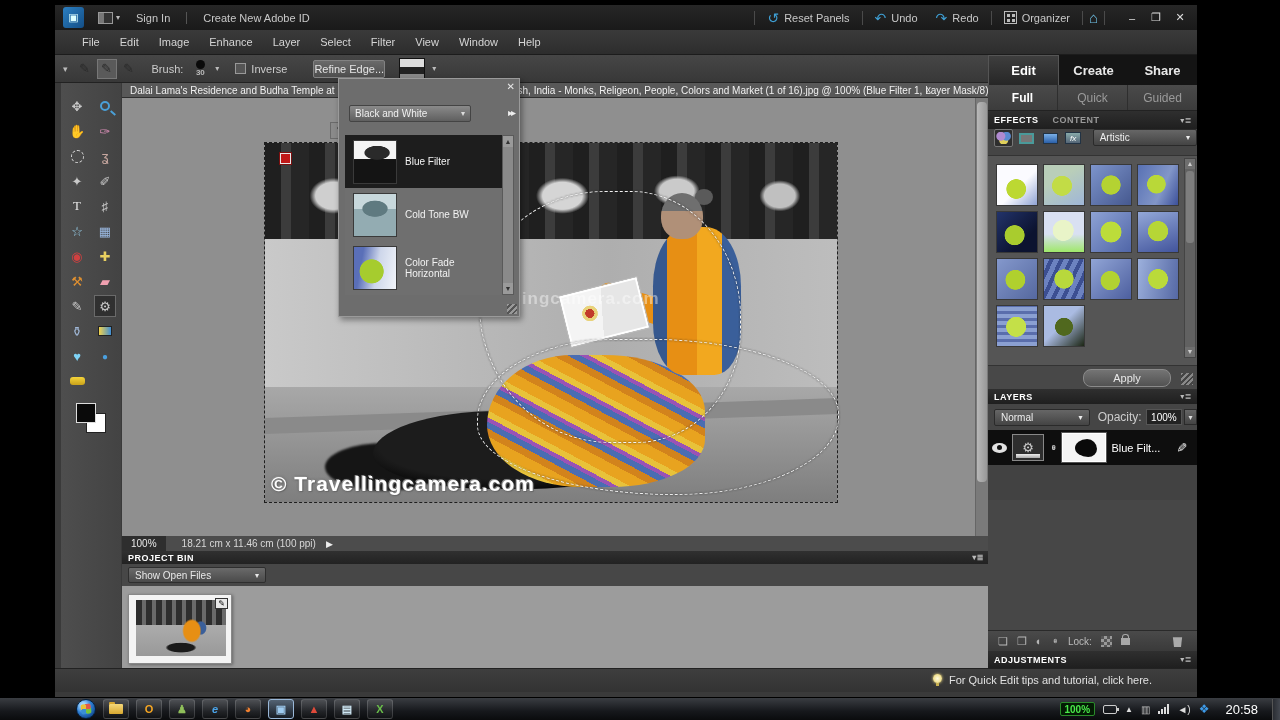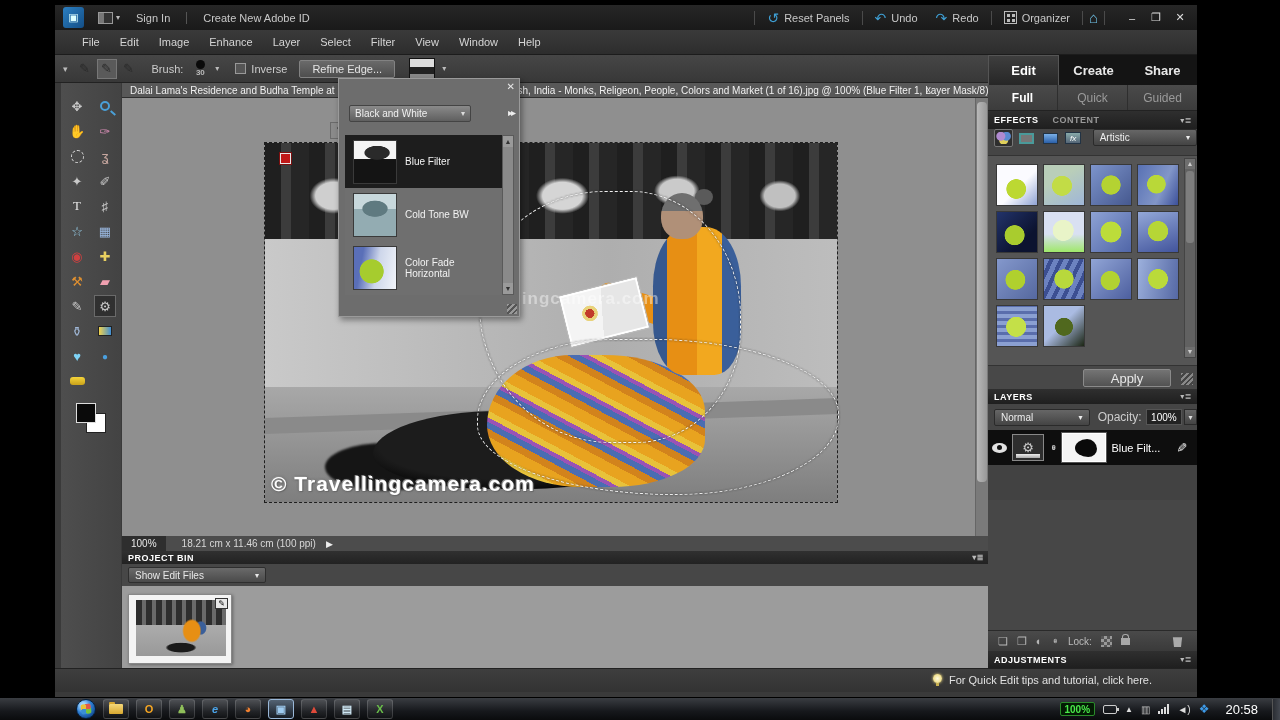--- a/index.html
+++ b/index.html
@@ -38,21 +38,21 @@
   .opt-collapse { color:#bbb; margin:0 6px 0 8px; font-size:9px; }
   .tool-variant { width:20px; height:20px; display:flex; align-items:center; justify-content:center; color:#2a2a2a; font-size:13px; margin:0 1px; }
   .tool-variant.sel { background:#5a5a5a; border:1px solid #777; }
   .brush-label { color:#ccc; margin:0 6px 0 12px; }
   .brush-preview { width:22px; height:20px; position:relative; text-align:center;font-weight:bold; }
   .brush-dot { width:9px; height:9px; background:#0a0a0a; border-radius:50%; margin:1px auto 0; }
   .brush-size { font-size:8px; color:#bbb; line-height:8px; }
   .dd-arrow { color:#bbb; font-size:8px; margin:0 4px; }
   .checkbox { width:11px; height:11px; border:1px solid #999; background:#555; margin:0 5px 0 12px; }
   .inverse-label { color:#ccc; }
-  .refine-btn { margin-left:12px; padding:2px 12px; background:linear-gradient(#6a6a6a,#4e4e4e); border:1px solid #828282; border-radius:2px; color:#e5e5e5; }
+  .refine-btn { margin-left:26px; padding:2px 0; background:linear-gradient(#6a6a6a,#4e4e4e); border:1px solid #828282; border-radius:2px; color:#e5e5e5; }
   .smartbrush-chip { margin-left:14px; width:26px; height:22px; border:1px solid #111; background:linear-gradient(180deg,#ddd 0 40%, #222 40% 75%, #888 75%); position:relative; }
   .smartbrush-chip:after { content:"▾"; position:absolute; right:-12px; top:5px; color:#bbb; font-size:8px; }
 
   
   .toolbox { position:absolute; left:6px; top:78px; width:60px; height:585px; background:linear-gradient(90deg,#4e4e4e,#434343); display:flex; flex-wrap:wrap; align-content:flex-start; justify-content:center; gap:3px 6px; padding-top:12px; }
   .tool { width:22px; height:22px; display:flex; align-items:center; justify-content:center; font-size:13px; color:#c9c9c9; position:relative; }
   .tool.sel { background:#303030; border:1px solid #6a6a6a; }
   .lens { width:10px; height:10px; border:2px solid #4aa0d8; border-radius:50%; position:relative; }
   .lens:after { content:""; position:absolute; left:8px; top:9px; width:6px; height:2px; background:#4aa0d8; transform:rotate(40deg); }
   .marquee-g { width:13px; height:13px; border:1px dashed #ddd; border-radius:50%; }
@@ -183,21 +183,21 @@
   .artistic-dd { margin-left:6px; width:118px; height:17px; background:linear-gradient(#666,#444); border:1px solid #2a2a2a; border-radius:2px; color:#eee; font-size:10px; display:flex; align-items:center; padding:0 6px; }
   .artistic-dd .arr { margin-left:auto; font-size:8px; }
   .fx-gridwrap { position:absolute; left:0; top:100px; width:100%; height:210px; background:#555; border-top:1px solid #333; }
   .fx-grid { position:absolute; left:8px; top:8px; width:184px; display:flex; flex-wrap:wrap; gap:5px; }
   .fx-thumb { width:42px; height:42px; border:1px solid #383838; }
   .fx-scroll { position:absolute; right:1px; top:2px; width:12px; height:200px; background:#616161; border:1px solid #444; }
   .fx-scroll .up,.fx-scroll .dn { position:absolute; left:0; width:10px; height:10px; color:#ccc; font-size:7px; text-align:center; line-height:10px; background:#6e6e6e; }
   .fx-scroll .dn { bottom:0; }
   .fx-scroll .th { position:absolute; left:1px; top:12px; width:8px; height:72px; background:#7e7e7e; border-radius:3px; }
   .apply-row { position:absolute; left:0; top:310px; width:100%; height:24px; background:#484848; border-top:1px solid #333; }
-  .apply-btn { position:absolute; right:26px; top:3px; width:88px; height:18px; background:linear-gradient(#747474,#525252); border:1px solid #8a8a8a; border-radius:2px; color:#e8e8e8; text-align:center; line-height:17px; font-size:13px; }
+  .apply-btn { position:absolute; right:26px; top:3px; width:88px; height:18px; background:linear-gradient(#747474,#525252); border:1px solid #8a8a8a; border-radius:8px; color:#e8e8e8; text-align:center; line-height:17px; font-size:11px; }
   .apply-grip { position:absolute; right:4px; bottom:4px; width:12px; height:12px; background:repeating-linear-gradient(135deg,#888 0 2px,#444 2px 4px); }
 
   .layers-header { position:absolute; left:0; top:334px; width:100%; height:15px; }
   .blend-row { position:absolute; left:0; top:349px; width:100%; height:26px; background:#454545; display:flex; align-items:center; }
   .blend-dd { margin-left:6px; width:104px; height:17px; background:linear-gradient(#666,#444); border:1px solid #2a2a2a; border-radius:2px; color:#eee; font-size:10px; display:flex; align-items:center; padding:0 6px; }
   .blend-dd .arr { margin-left:auto; font-size:8px; }
   .opacity-label { color:#ccc; margin-left:8px; font-size:12px; }
   .opacity-chip { margin-left:4px; width:40px; height:16px; background:#222; border:1px solid #555; color:#fff; font-size:10px; display:flex; align-items:center; justify-content:center; }
   .opacity-arr { width:14px; height:16px; margin-left:2px; background:linear-gradient(#666,#444); border:1px solid #2a2a2a; color:#ddd; font-size:8px; text-align:center; line-height:15px; }
 
@@ -444,21 +444,21 @@
     <span class="dims">18.21 cm x 11.46 cm (100 ppi)</span>
     <span class="dims-arrow">▶</span>
   </div>
 
   <div class="bin-header">
     <span>PROJECT BIN</span>
     <span class="bin-menu">▾≣</span>
   </div>
   <div class="openfiles-row">
     <div class="openfiles-dd">
-      <span>Show Edit Files</span>
+      <span>Show Open Files</span>
       <span class="arr">▾</span>
     </div>
   </div>
   <div class="bin-area">
     <div class="bin-thumb">
       <span class="bin-photo"></span>
       <span class="bin-badge">✎</span>
     </div>
   </div>
 

